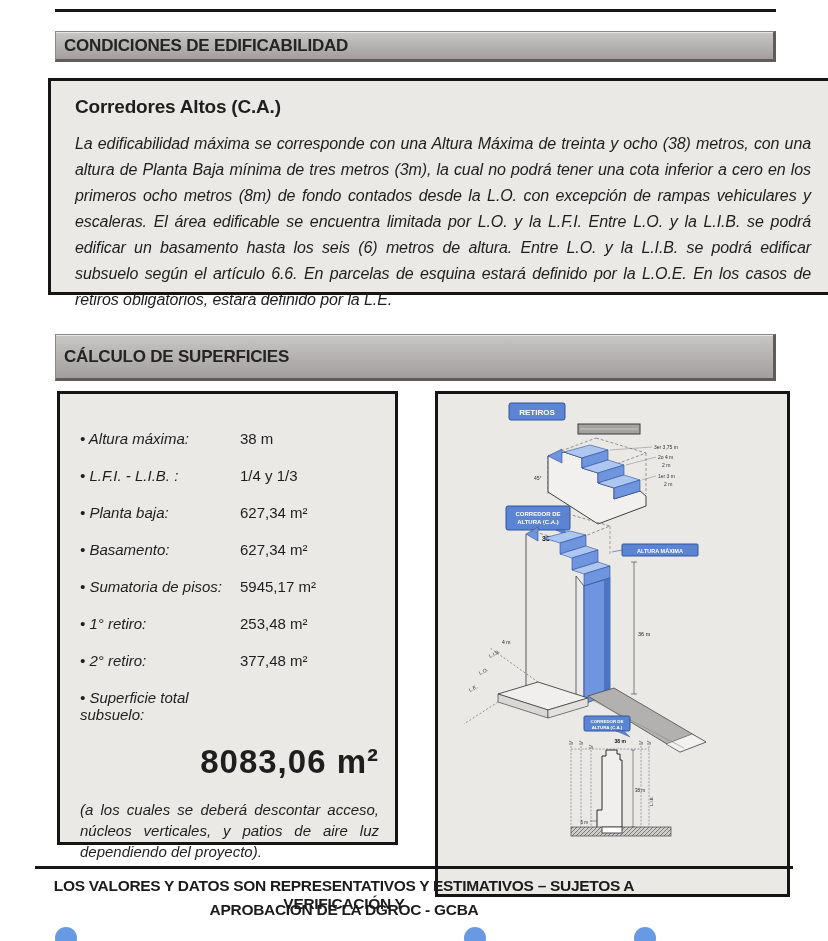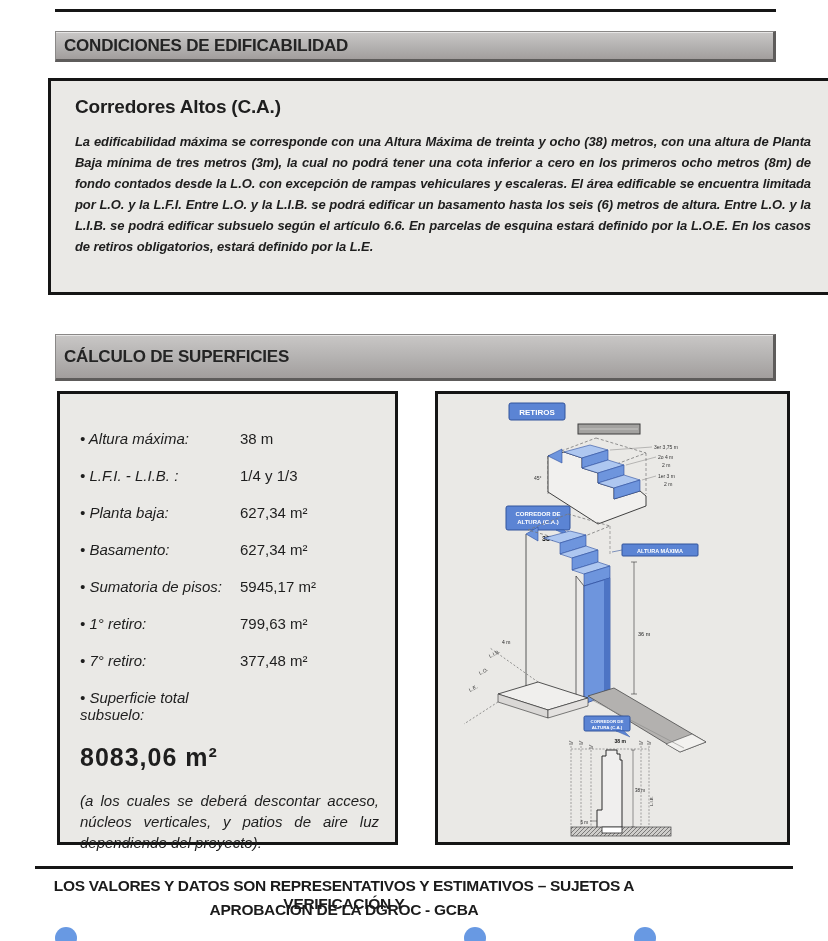--- a/index.html
+++ b/index.html
@@ -22,30 +22,30 @@
     box-shadow:inset 0 1px 0 rgba(255,255,255,.55);
     display:flex; align-items:center; padding-left:8px;
     font-size:17px; font-weight:bold; letter-spacing:-0.2px; color:#242424;
   }
   #bar-condiciones { top:31px; }
   #bar-calculo { top:334px; height:47px; }
 
   .panel { position:absolute; background:#eae9e6; border:3px solid #151515; }
   #box-corredores { left:48px; top:78px; width:788px; height:217px; padding:15px 22px 0 24px; }
   #box-corredores h2 { font-size:19px; font-weight:bold; letter-spacing:-0.2px; margin-bottom:13px; }
-  #box-corredores p { font-style:italic; font-size:13px; line-height:21px; text-align:justify; letter-spacing:-0.1px;font-weight:bold; }
+  #box-corredores p { font-style:italic; font-size:16px; line-height:26px; text-align:justify; letter-spacing:-0.1px; }
 
   #box-superficies { left:57px; top:391px; width:341px; height:454px; padding:36px 16px 0 20px; }
   .metric { display:flex; margin-bottom:20px; font-size:15px; }
   .metric .lbl { font-style:italic; width:160px; flex:none; }
   .metric .val { font-style:normal; }
-  .total { font-size:25px; font-weight:bold; text-align:left; letter-spacing:1px; margin:2px 0 18px; }
+  .total { font-size:33px; font-weight:bold; text-align:right; letter-spacing:1px; margin:2px 0 18px; }
   .note { font-style:italic; font-size:15px; line-height:21px; text-align:justify; }
 
-  #box-diagram { left:435px; top:391px; width:355px; height:454px; }
+  #box-diagram { left:435px; top:391px; width:355px; height:506px; }
   #box-diagram svg { display:block; width:349px; height:448px; }
 
   .footer-line { position:absolute; left:0; width:688px; text-align:center;
     font-size:15.5px; font-weight:bold; letter-spacing:-0.3px; color:#1b1b1b; }
   #foot1 { top:877px; }
   #foot2 { top:901px; }
 
   .dot { position:absolute; width:22px; height:22px; border-radius:50%; background:#6899e3; top:927px; }
   #dot1 { left:55px; } #dot2 { left:464px; } #dot3 { left:634px; }
 </style>
@@ -85,24 +85,24 @@
     <div class="metric">
       <span class="lbl">• Basamento:</span>
       <span class="val">627,34 m²</span>
     </div>
     <div class="metric">
       <span class="lbl">• Sumatoria de pisos:</span>
       <span class="val">5945,17 m²</span>
     </div>
     <div class="metric">
       <span class="lbl">• 1° retiro:</span>
-      <span class="val">799,63 m²</span>
-    </div>
-    <div class="metric">
-      <span class="lbl">• 7° retiro:</span>
+      <span class="val">253,48 m²</span>
+    </div>
+    <div class="metric">
+      <span class="lbl">• 2° retiro:</span>
       <span class="val">377,48 m²</span>
     </div>
     <div class="metric">
       <span class="lbl">• Superficie total subsuelo:</span>
       <span class="val"></span>
     </div>
     <div class="total">8083,06 m²</div>
     <p class="note">(a los cuales se deberá descontar acceso, núcleos verticales, y patios de aire luz dependiendo del proyecto).</p>
   </div>
 

